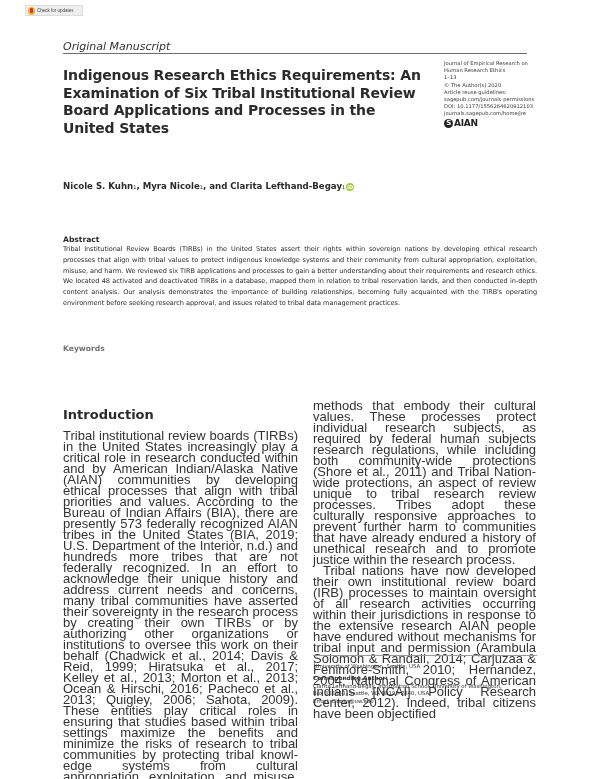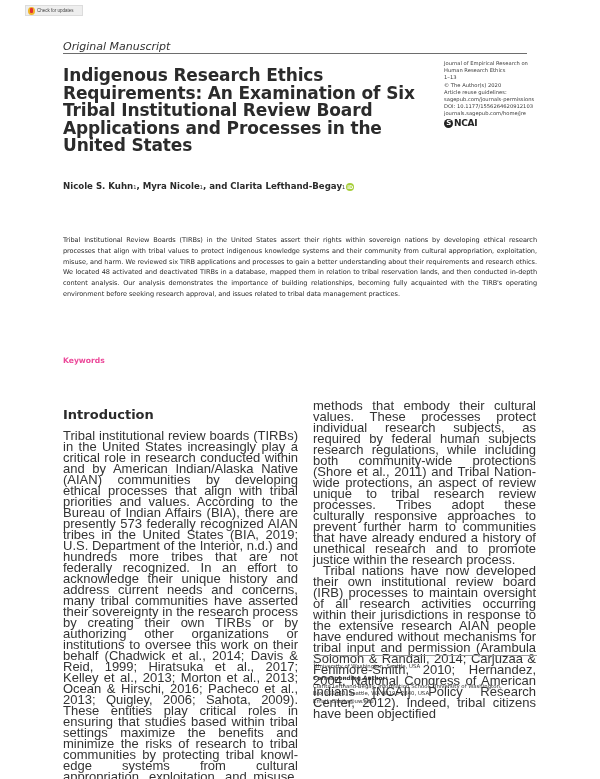--- a/index.html
+++ b/index.html
@@ -6,36 +6,36 @@
   body { width:600px; height:779px; position:relative; overflow:hidden; color:#231f20; }
 
   .check-updates { position:absolute; left:25px; top:5px; width:58px; height:11px; background:#eeeeee; border:1px solid #dcdcdc; display:flex; align-items:center; gap:2px; padding:0 2px; box-sizing:border-box; }
   .check-icon { width:7px; height:8px; border-radius:50%; background:#f0b429; position:relative; flex:0 0 auto; }
   .check-icon::after { content:""; position:absolute; left:2px; top:1px; width:3px; height:5px; background:#e03131; border-radius:1px; }
   .check-label { font-family:"Liberation Sans", sans-serif; font-size:4.5px; color:#444; white-space:nowrap; }
 
   .ms-type { position:absolute; left:63px; top:40px; font-family:"DejaVu Sans", sans-serif; font-style:italic; font-size:11px; color:#333; }
   .top-rule { position:absolute; left:63px; top:53px; width:464px; height:1px; background:#6d6d6d; }
 
-  .title { position:absolute; left:63px; top:67px; width:360px; font-family:"DejaVu Sans", sans-serif; font-weight:bold; font-size:17px; line-height:17.5px; color:#2b2b2b; letter-spacing:-0.15px; }
+  .title { position:absolute; left:63px; top:67px; width:360px; font-family:"DejaVu Sans", sans-serif; font-weight:bold; font-size:14px; line-height:17.5px; color:#2b2b2b; letter-spacing:-0.15px; }
 
   .journal-meta { position:absolute; left:444px; top:60px; width:150px; font-family:"DejaVu Sans", sans-serif; font-size:5.2px; line-height:7.2px; color:#3a3a3a; }
   .journal-meta div { white-space:nowrap; }
   .sage-logo { display:flex; align-items:center; gap:1px; margin-top:1px; font-family:"DejaVu Sans", sans-serif; font-size:9px; font-weight:bold; color:#222; letter-spacing:-0.3px; }
   .sage-mark { width:9px; height:9px; border-radius:50%; background:#222; color:#fff; font-size:7px; line-height:9px; text-align:center; }
 
   .authors { position:absolute; left:63px; top:181px; font-family:"DejaVu Sans", sans-serif; font-weight:bold; font-size:8.6px; color:#2b2b2b; white-space:nowrap; display:flex; align-items:flex-end; }
   .authors sup { font-size:5px; font-weight:normal; position:relative; top:-1px; }
   .orcid-icon { display:inline-block; width:8px; height:8px; border-radius:50%; background:#a6ce39; color:#fff; font-size:5px; line-height:8px; text-align:center; font-weight:bold; margin-left:1px; margin-top:1px; }
 
   .abstract { position:absolute; left:63px; top:235px; width:474px; font-family:"DejaVu Sans", sans-serif; color:#2b2b2b; }
   .abstract-heading { font-weight:bold; font-size:7.6px; line-height:9px; }
   .abstract-text { font-size:6.55px; line-height:10.8px; text-align:justify; letter-spacing:-0.05px; }
 
-  .keywords { position:absolute; left:63px; top:343px; width:474px; font-family:"DejaVu Sans", sans-serif; color:#ec4899;margin-top:12px; }
+  .keywords { position:absolute; left:63px; top:343px; width:474px; font-family:"DejaVu Sans", sans-serif; color:#737373; }
   .keywords-heading { font-weight:bold; font-size:7.6px; line-height:11px; }
   .keywords-text { font-size:6.55px; line-height:10.8px; text-align:justify; }
 
   .intro-heading { position:absolute; left:63px; top:407px; font-family:"DejaVu Sans", sans-serif; font-weight:bold; font-size:13px; color:#2b2b2b; }
 
   .col { position:absolute; font-family:Liberation Sans, sans-serif; font-size:13px; line-height:11px; color:#333; text-align:justify; hyphens:manual; }
   .col-left { left:63px; top:430px; width:235px; }
   .col-right { left:313px; top:400px; width:223px; }
   .col p { margin:0; }
   .col p.indent { text-indent:10px; }
@@ -62,37 +62,38 @@
   <div>Journal of Empirical Research on</div>
   <div>Human Research Ethics</div>
   <div>1–13</div>
   <div>© The Author(s) 2020</div>
   <div>Article reuse guidelines:</div>
   <div>sagepub.com/journals-permissions</div>
   <div>DOI: 10.1177/1556264620912103</div>
   <div>journals.sagepub.com/home/jre</div>
   <div class="sage-logo">
     <span class="sage-mark">S</span>
-    <span>NCAI</span>
+    <span>AIAN</span>
   </div>
 </div>
 
 <div class="authors">
   <span>Nicole S. Kuhn</span>
     <sup>1</sup>
     <span style="white-space:pre">, </span>
   <span>Myra Nicole</span>
     <sup>1</sup>
     <span style="white-space:pre">, and </span>
   <span>Clarita Lefthand-Begay</span>
     <sup>1</sup>
   <span class="orcid-icon">iD</span>
 </div>
 
 <div class="abstract">
+  <div class="abstract-heading">Abstract</div>
   <div class="abstract-text">Tribal Institutional Review Boards (TIRBs) in the United States assert their rights within sovereign nations by developing ethical research processes that align with tribal values to protect indigenous knowledge systems and their community from cultural appropriation, exploitation, misuse, and harm. We reviewed six TIRB applications and processes to gain a better understanding about their requirements and research ethics. We located 48 activated and deactivated TIRBs in a database, mapped them in relation to tribal reservation lands, and then conducted in-depth content analysis. Our analysis demonstrates the importance of building relationships, becoming fully acquainted with the TIRB's operating environment before seeking research approval, and issues related to tribal data management practices.</div>
 </div>
 
 <div class="keywords">
   <div class="keywords-heading">Keywords</div>
 </div>
 
 <div class="intro-heading">Introduction</div>
 
 <div class="col col-left">

